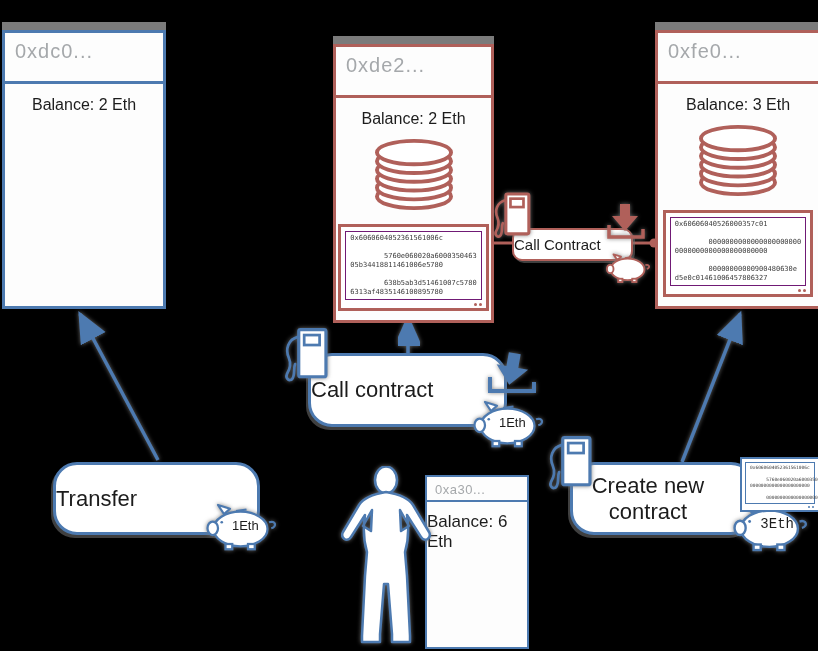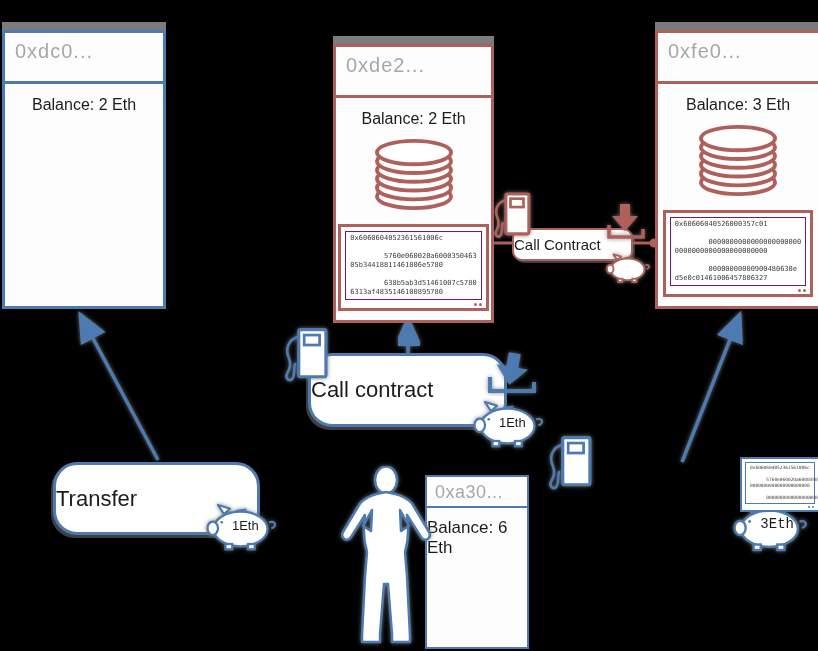--- a/index.html
+++ b/index.html
@@ -10,21 +10,21 @@
   
   .account{position:absolute;background:#fdfdfd;display:flex;flex-direction:column;align-items:center;}
   .account.blue{border:3px solid #4d7ab0;}
   .account.red{border:3px solid #b0605a;}
   .cap{position:absolute;left:-3px;right:-3px;top:-11px;height:8px;background:#7b7b7b;}
   .acct-title{align-self:stretch;color:#a5a8ab;font-size:20px;letter-spacing:1px;
     padding:7px 10px 18px;border-bottom:3px solid;}
   .account.blue .acct-title{border-color:#4d7ab0;}
   .account.red .acct-title{border-color:#b0605a;}
   .acct-balance{font-size:16px;margin-top:12px;font-weight:400;}
-  .account.small .acct-title{font-size:18px;padding:5px 8px 3px;border-bottom-width:2px;letter-spacing:0.5px;}
+  .account.small .acct-title{font-size:13px;padding:5px 8px 3px;border-bottom-width:2px;letter-spacing:0.5px;}
   .account.small .acct-balance{font-size:17px;margin-top:10px;}
   .coins{margin-top:6px;}
   
   .codebox{margin-top:12px;position:relative;background:#fff;border:3px solid #b0605a;padding:4px 4px 8px;}
   .codebox-inner{border:1px solid #701a75;padding:2px 4px;
     font-family:"DejaVu Sans Mono","Liberation Mono",monospace;font-size:7px;line-height:9px;color:#3c3c3c;white-space:pre;}
   .codebox .dots{position:absolute;right:4px;bottom:2px;display:flex;gap:2px;}
   .codebox .dot{width:3px;height:3px;border-radius:50%;background:#b0605a;}
   .codebox.tiny{position:absolute;left:740px;top:457px;width:70px;margin:0;border:2px solid #4d7ab0;padding:3px 3px 6px;z-index:9;}
   .codebox.tiny .codebox-inner{border-color:#4d7ab0;font-size:4.5px;line-height:6px;}
@@ -150,20 +150,23 @@
   </div>
 
   <div class="action" style="left:308px;top:353px;width:193px;height:68px;">
     <div class="lbl">Call contract</div>
   </div>
 
   <div class="action red" style="left:512px;top:228px;width:117px;height:29px;">
     <div class="lbl">Call Contract</div>
   </div>
 
+  <div class="action" style="left:570px;top:462px;width:179px;height:67px;">
+    <div class="lbl" style="max-width:150px;">Create new contract</div>
+  </div>
 
   <div class="codebox tiny">
     <div class="codebox-inner"><span>0x6060604052361561006c</span><br>
       <span>5760e060020a6000350463</span><br><span>0000000000000000000000</span><br>
       <span>0000000000000000000000</span></div>
     <div class="dots">
         <span class="dot"></span>
         <span class="dot"></span>
       </div>
   </div>

